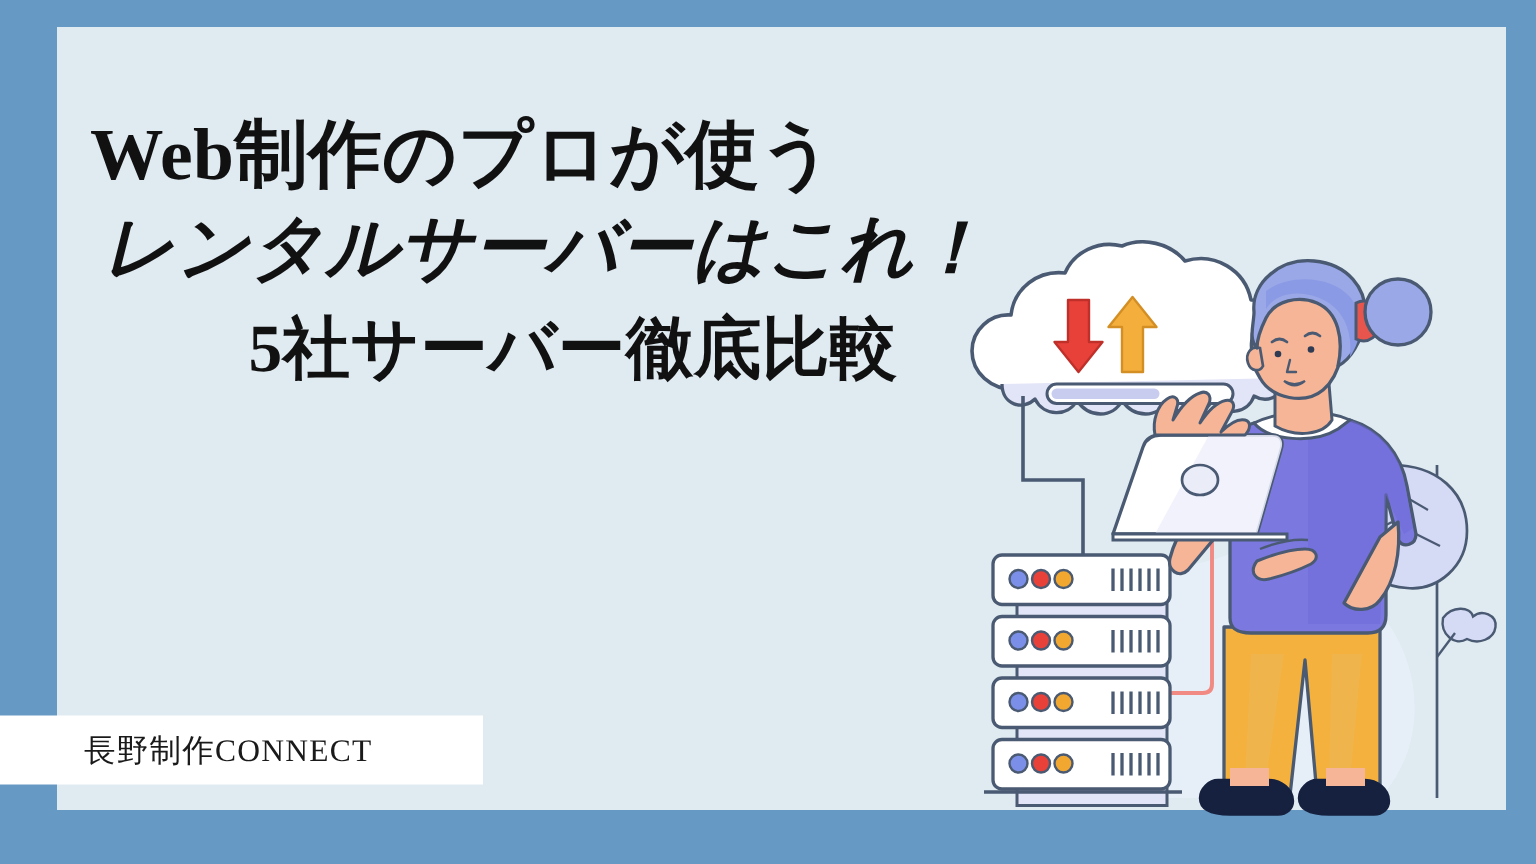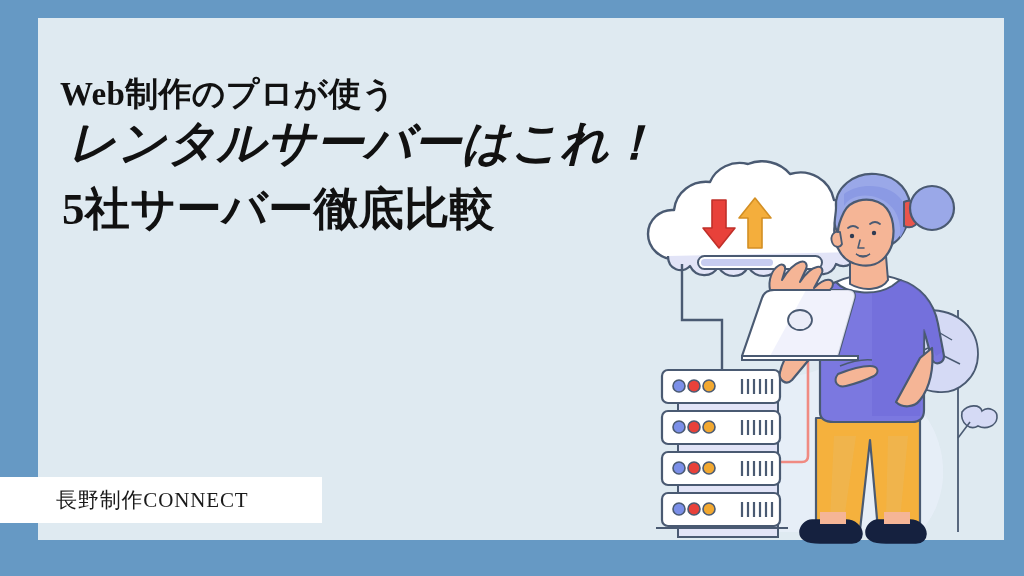--- a/index.html
+++ b/index.html
@@ -52,33 +52,34 @@
     font-family: "Liberation Serif", serif;
     font-weight: 700;
     line-height: 1.0;
     letter-spacing: 0.02em;
   }
   .headline .line {
     display: block;
     white-space: nowrap;
   }
   .headline .line1 {
-    font-size: 33px;
+    font-size: 49px;
     margin-left: 4px;
-    margin-bottom: 8px;
+    margin-bottom: 15px;
   }
   .headline .line2 {
     font-size: 48px;
     margin-left: 12px;
     margin-bottom: 20px;
     font-style: italic;
   }
   .headline .line3 {
     font-size: 45px;
-    margin-left: 6px;
+    margin-left: 12px;
+    text-align: center;
   }
 
   
   .brand-bar {
     position: absolute;
     left: 0;
     top: 477px;
     width: 322px;
     height: 46px;
     background: #ffffff;

